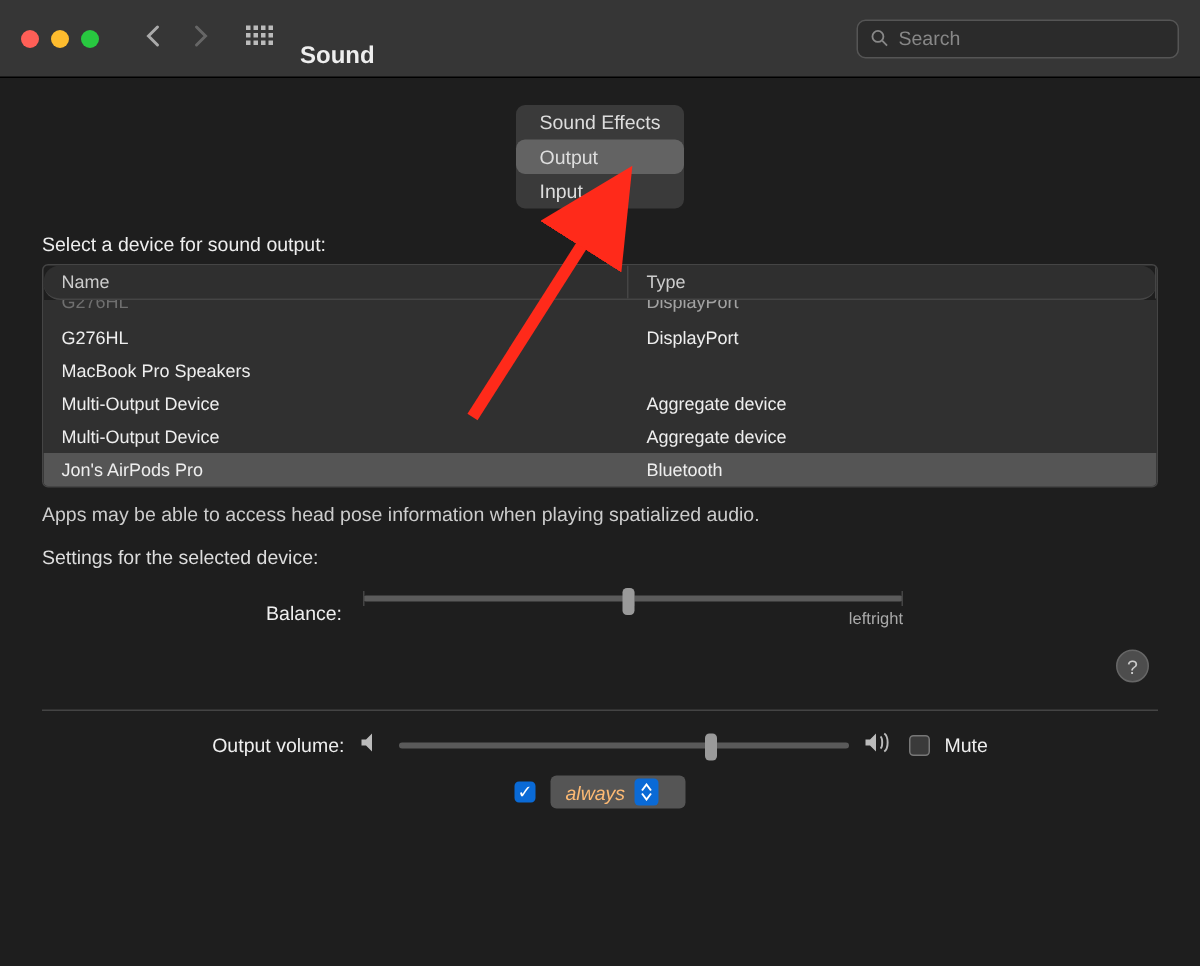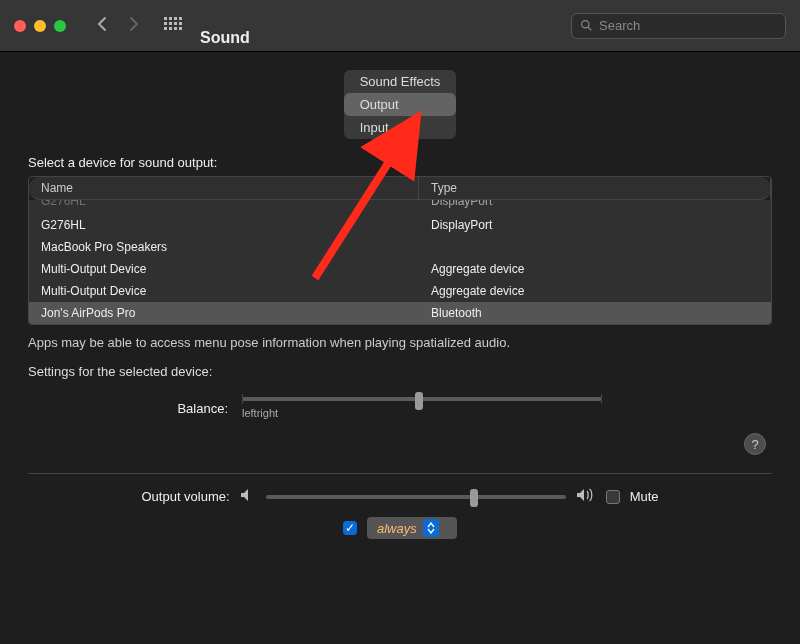--- a/index.html
+++ b/index.html
@@ -117,21 +117,21 @@
   }
   .slider-thumb {
     position: absolute; top: -5px; width: 8px; height: 18px;
     background: #9a9a9a; border-radius: 3px;
     left: 48%;
   }
   .slider-tick {
     position: absolute; top:-3px; bottom:-3px; width:1px; background:#444;
   }
   .slider-tick.left{left:0;} .slider-tick.mid{left:50%;} .slider-tick.right{right:0;}
-  .slider-labels { display:flex; justify-content: flex-start; font-size:11px; color:#aaa; margin-top:6px; padding: 0 0;}
+  .slider-labels { display:flex; justify-content: flex-end; font-size:11px; color:#aaa; margin-top:6px; padding: 0 0;}
   .help-row { display:flex; justify-content:flex-end; margin-top: 14px; padding-right: 6px;}
   .help-btn {
     width: 22px; height:22px; border-radius: 50%;
     background: #4d4d4d; color:#ccc; font-size:13px;
     display:flex; align-items:center; justify-content:center;
     border: 1px solid #666;
   }
   .divider { height:1px; background:#444; margin: 18px 0 12px; }
   .volume-row { display:flex; align-items:center; gap:10px; justify-content:center; margin-top:14px;}
   .vol-label { color:#eee; text-align:right; }
@@ -247,21 +247,21 @@
           <div class="col name">Multi-Output Device</div>
           <div class="col type">Aggregate device</div>
         </div>
         <div class="trow selected">
           <div class="col name">Jon's AirPods Pro</div>
           <div class="col type">Bluetooth</div>
         </div>
       </div>
   </div>
 
-  <div class="note">Apps may be able to access menu pose information when playing spatialized audio.</div>
+  <div class="note">Apps may be able to access head pose information when playing spatialized audio.</div>
   <div class="subhead">Settings for the selected device:</div>
 
   <div class="balance-row">
     <div class="balance-label">Balance:</div>
     <div class="slider-wrap">
       <div class="slider-track">
         <div class="slider-tick left"></div>
         <div class="slider-tick mid"></div>
         <div class="slider-tick right"></div>
         <div class="slider-thumb"></div>

